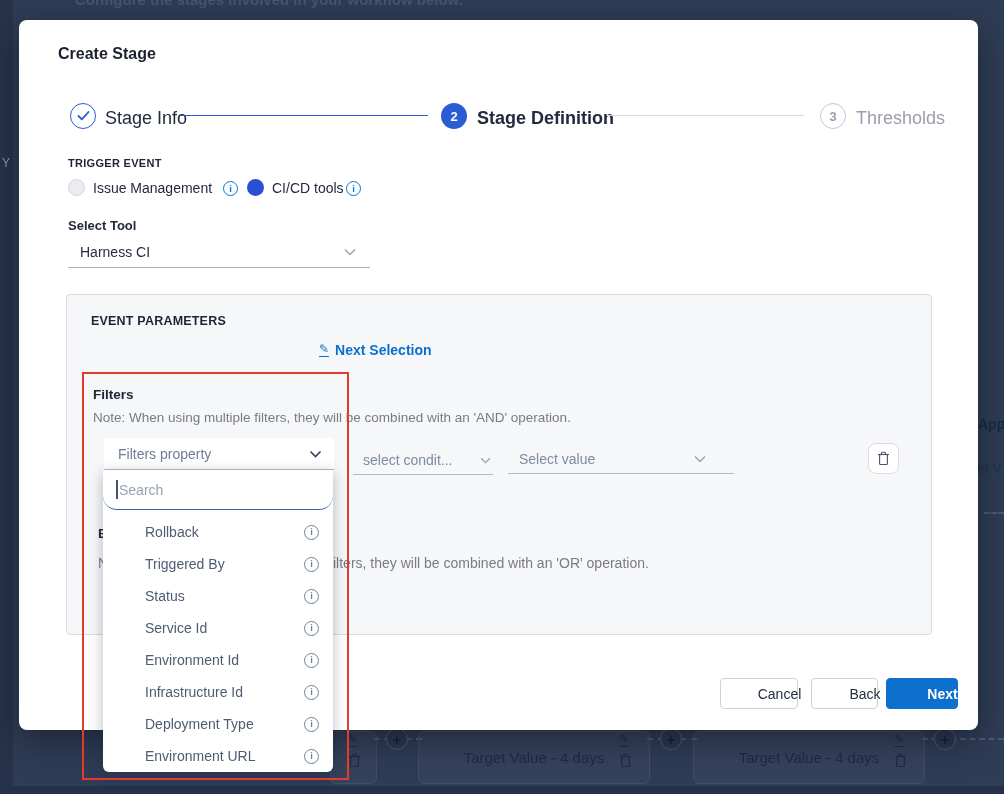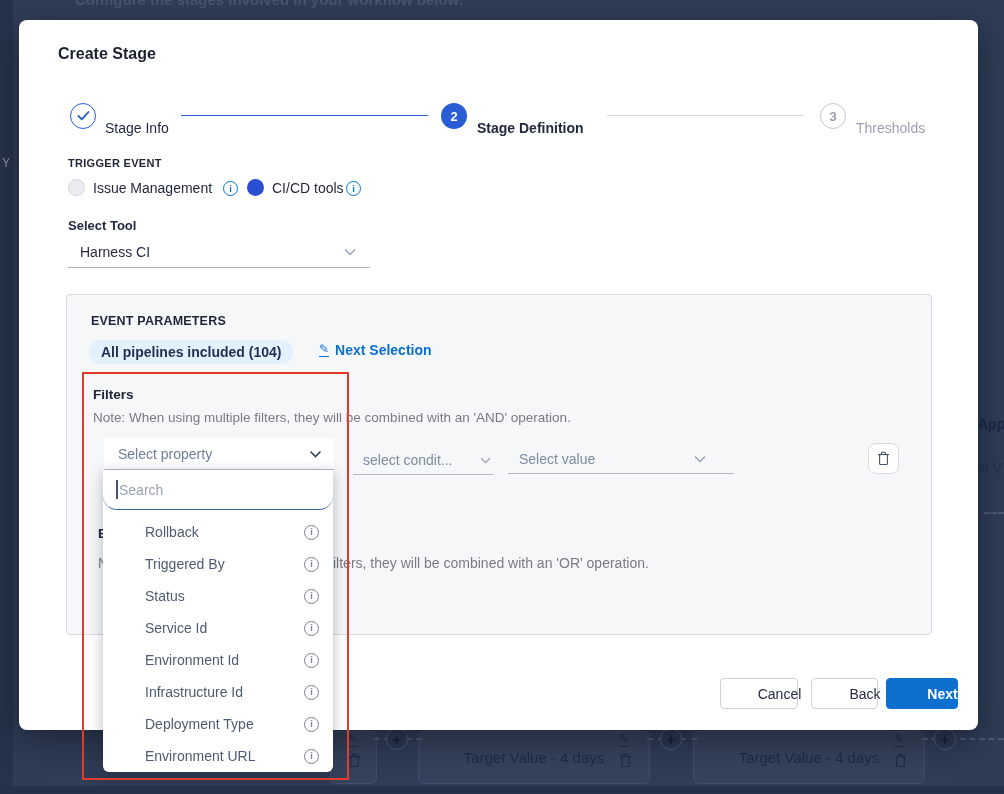--- a/index.html
+++ b/index.html
@@ -32,21 +32,21 @@
   .modal-rect {
     left:19px; top:20px; width:959px; height:710px; background:#ffffff; border-radius:8px;
     box-shadow:0 10px 34px rgba(0,0,0,0.38);
   }
   .modal-title { left:58px; top:45px; font-size:16px; font-weight:700; color:#1c2130; }
 
   .step-circle { width:26px; height:26px; border-radius:50%; display:flex; align-items:center; justify-content:center; font-size:13px; font-weight:600; }
   .step-done { left:70px; top:103px; border:1.5px solid #2a5cd5; background:#fff; }
   .step-active { left:441px; top:103px; background:#2a5cd5; color:#ffffff; }
   .step-todo { left:820px; top:103px; border:1.5px solid #c5c6d1; color:#9c9daf; }
-  .step-label { top:120px; font-size:14px; color:#232a3e; }
+  .step-label { top:108px; font-size:18px; color:#232a3e; }
   .step-label-active { font-weight:600; }
   .step-label-todo { color:#9c9daf; }
   .conn-blue { left:181px; top:115px; width:247px; height:1px; background:#2a5cd5; }
   .conn-gray { left:607px; top:115px; width:197px; height:1px; background:#d8d9e0; }
 
   .trigger-heading { left:68px; top:157px; font-size:11px; font-weight:700; letter-spacing:0.3px; color:#1e2437; }
   .radio { width:17px; height:17px; border-radius:50%; top:179px; }
   .radio-off { left:68px; background:#eaecf0; border:1px solid #d4d6dd; }
   .radio-on { left:247px; background:#2a4fd0; }
   .radio-label { top:180px; font-size:14px; color:#232a3e; }
@@ -219,31 +219,30 @@
       <span class="tool-value">Harness CI</span>
       <span class="chev chev-light">
         <svg width="12" height="8" viewBox="0 0 12 8">
             <path d="M1 1.5l5 5 5-5" fill="none" stroke="currentColor" stroke-width="1.5"></path>
           </svg>
       </span>
     </div>
 
     <div class="abs panel">
       <div class="abs ep-heading">EVENT PARAMETERS</div>
-      <div class="abs pill">All pipelines included (104)</div>
       <div class="abs edit-link">
         <span class="pencil">✎</span>
         <span class="edit-link-label">Next Selection</span>
       </div>
 
       <div class="abs filters-heading">Filters</div>
       <div class="abs note-text filters-note">Note: When using multiple filters, they will be combined with an 'AND' operation.</div>
 
       <div class="abs select-underline prop-select">
-        <span class="ph">Select property</span>
+        <span class="ph">Filters property</span>
         <span class="chev">
           <svg width="13" height="8" viewBox="0 0 12 8">
               <path d="M1 1.5l5 5 5-5" fill="none" stroke="currentColor" stroke-width="1.6"></path>
             </svg>
         </span>
       </div>
       <div class="abs select-underline cond-select">
         <span class="ph">select condit...</span>
         <span class="chev chev-light">
           <svg width="11" height="7" viewBox="0 0 12 8">

